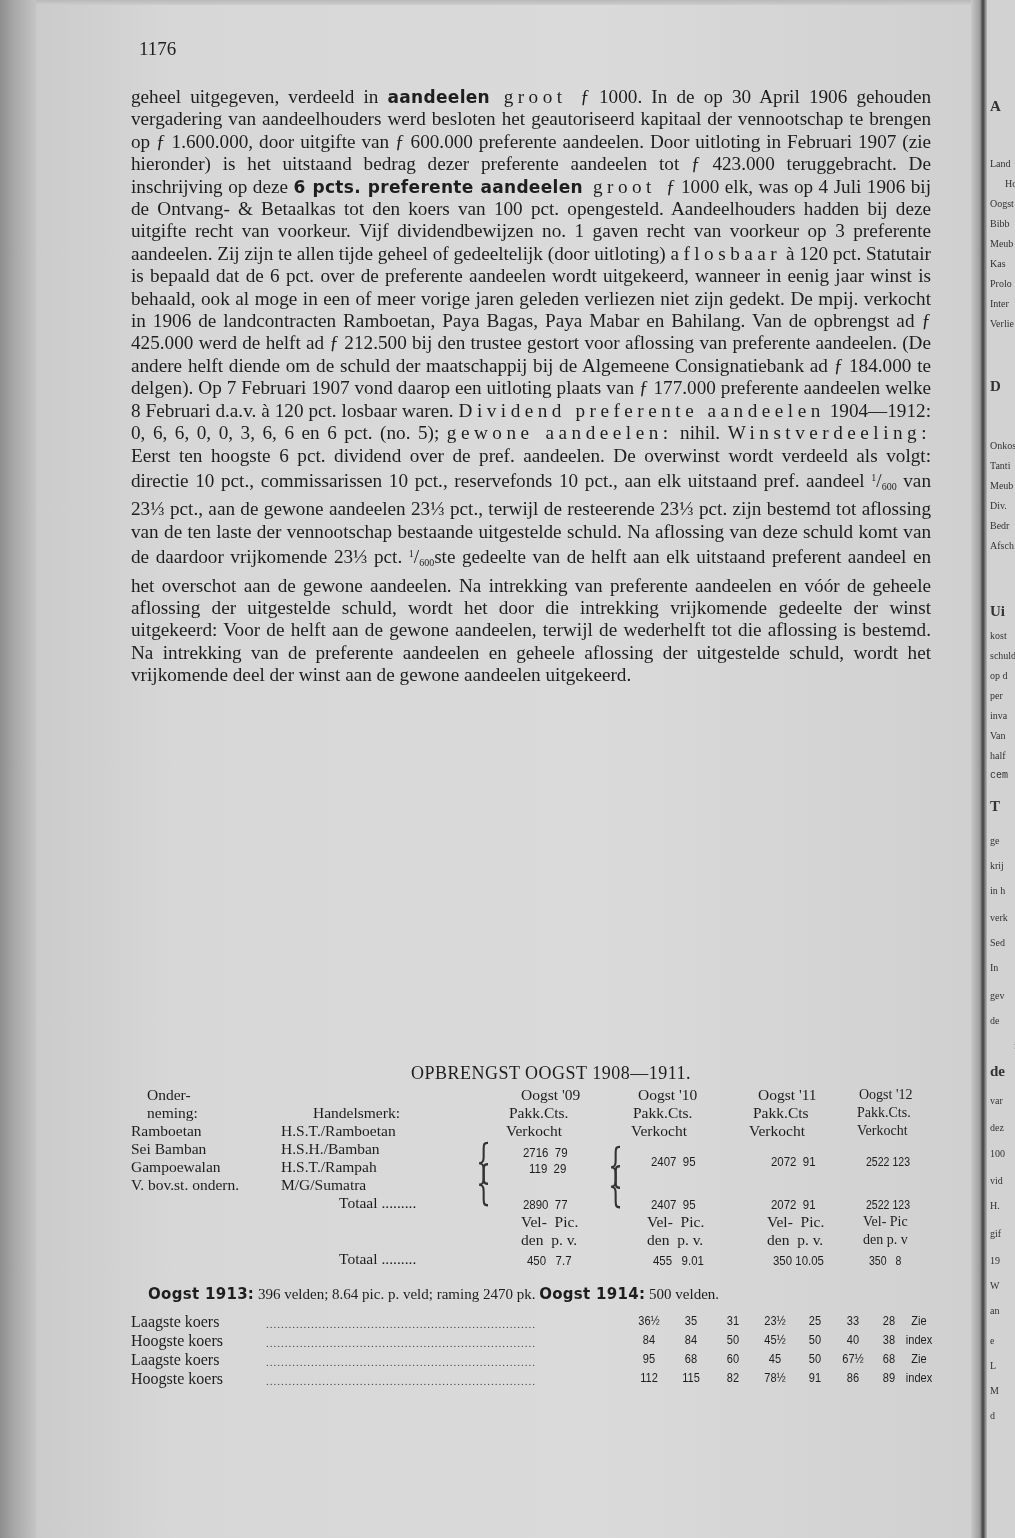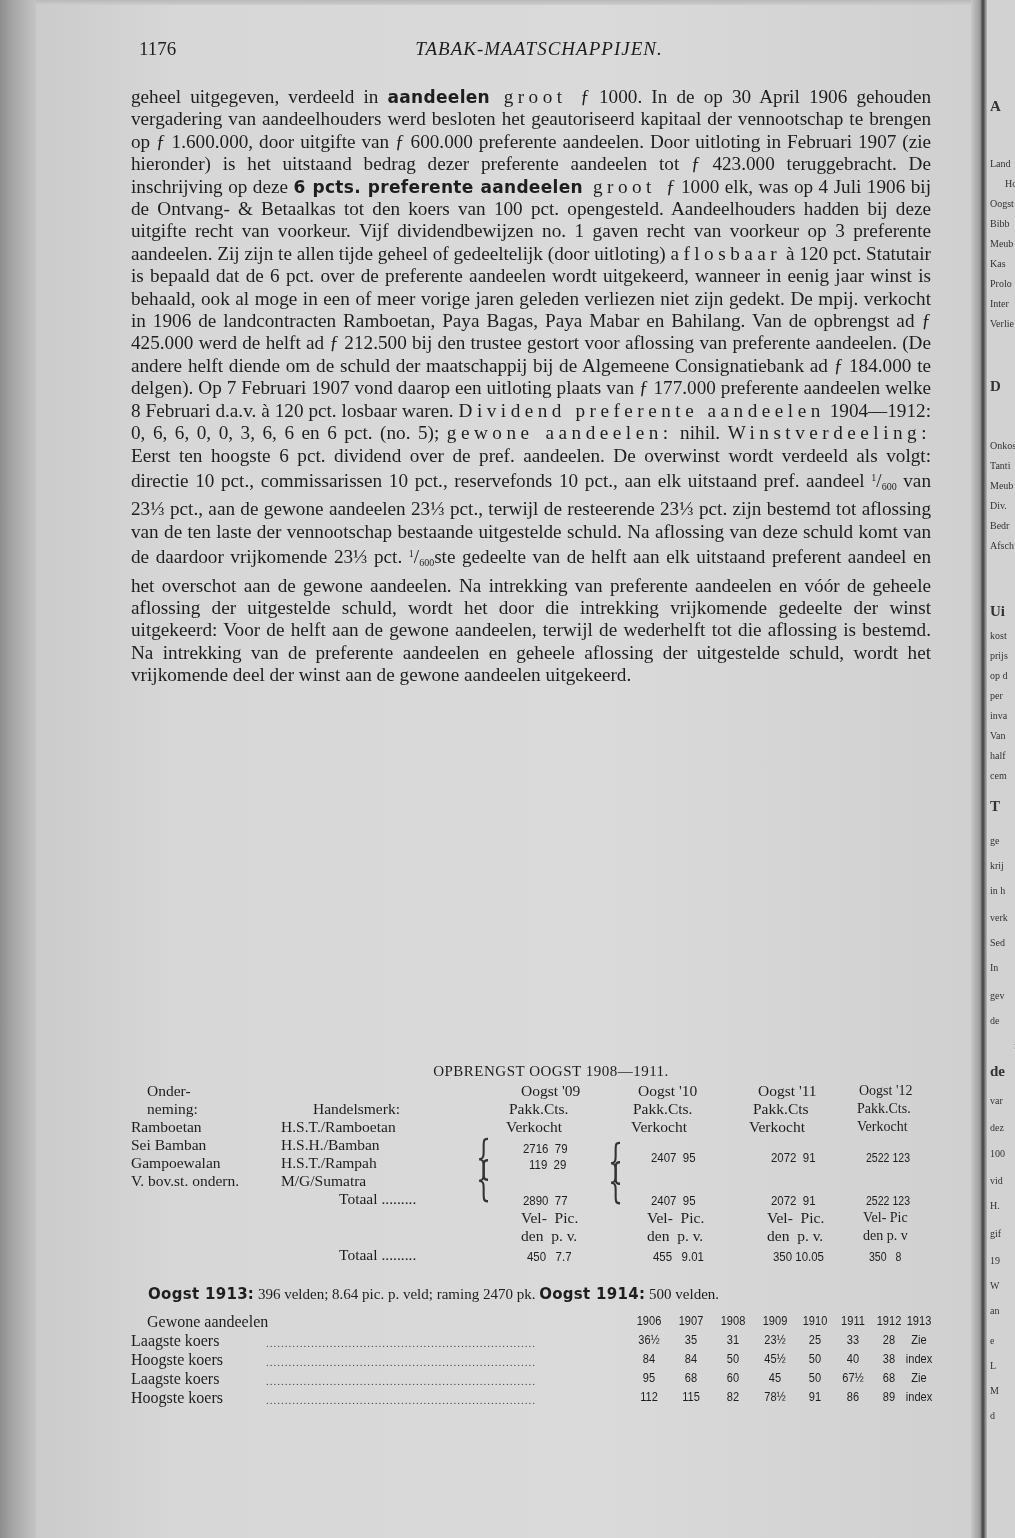--- a/index.html
+++ b/index.html
@@ -47,21 +47,21 @@
     position: absolute; left: 131px; top: 86px; width: 800px;
     font-size: 19.2px; line-height: 22.4px; text-align: justify;
   }
   .body-text p { margin: 0; }
   .bold-sans { font-family: "DejaVu Sans", sans-serif; font-weight: bold; font-size: 17px; letter-spacing: 0.3px; }
   .spaced { letter-spacing: 4.5px; margin-top: 48px; }
   .frac sup { font-size: 10px; vertical-align: 6px; }
   .frac sub { font-size: 10px; vertical-align: -3px; }
 
   .harvest { position: absolute; left: 131px; top: 1063px; width: 800px; font-size: 15.5px; }
-  .harvest .caption { text-align: center; font-size: 15px; letter-spacing: 0.5px; margin-left: 40px; }
+  .harvest .caption { text-align: center; font-size: 18px; letter-spacing: 0.5px; margin-left: 40px; }
   .h-grid { position: relative; height: 225px; margin-top: 2px; }
   .cell { position: absolute; white-space: nowrap; line-height: 18px; }
   .num { font-family: "Liberation Sans Narrow", "Liberation Sans", sans-serif; font-size: 13px; transform: scaleX(0.88); transform-origin: left; }
   .brace { position: absolute; font-size: 46px; line-height: 46px; color: #333; font-family: "DejaVu Serif", serif; transform: scaleX(0.5); }
 
   .oogst-line { position: absolute; left: 148px; top: 1285px; width: 780px; font-size: 15px; white-space: nowrap; }
   .oogst-line .bold-sans { font-size: 15px; }
 
   .koers { position: absolute; left: 131px; top: 1313px; width: 800px; font-size: 16px; }
   .krow { position: relative; height: 19px; }
@@ -89,27 +89,27 @@
     <span class="frag" style="top: 318px;">Verlie</span>
     <span class="frag big" style="top: 380px;">D</span>
     <span class="frag" style="top: 440px;">Onkos</span>
     <span class="frag" style="top: 460px;">Tanti</span>
     <span class="frag" style="top: 480px;">Meub</span>
     <span class="frag" style="top: 500px;">Div.</span>
     <span class="frag" style="top: 520px;">Bedr</span>
     <span class="frag" style="top: 540px;">Afsch</span>
     <span class="frag big" style="top: 605px;">Ui</span>
     <span class="frag" style="top: 630px;">kost</span>
-    <span class="frag" style="top: 650px;">prijs</span>
+    <span class="frag" style="top: 650px;">schuld</span>
     <span class="frag" style="top: 670px;">op d</span>
     <span class="frag" style="top: 690px;">per</span>
     <span class="frag" style="top: 710px;">inva</span>
     <span class="frag" style="top: 730px;">Van</span>
     <span class="frag" style="top: 750px;">half</span>
-    <span class="frag" style="top: 770px;">cem</span>
+    <span class="frag" style="top: 770px; font-family: Liberation Mono, monospace;">cem</span>
     <span class="frag big" style="top: 800px;">T</span>
     <span class="frag" style="top: 835px;">ge</span>
     <span class="frag" style="top: 860px;">krij</span>
     <span class="frag" style="top: 885px;">in h</span>
     <span class="frag" style="top: 912px;">verk</span>
     <span class="frag" style="top: 937px;">Sed</span>
     <span class="frag" style="top: 962px;">In</span>
     <span class="frag" style="top: 990px;">gev</span>
     <span class="frag" style="top: 1015px;">de</span>
     <span class="frag" style="top: 1040px; margin-left: 24px;">inv</span>
@@ -124,21 +124,20 @@
     <span class="frag" style="top: 1280px;">W</span>
     <span class="frag" style="top: 1305px;">an</span>
     <span class="frag" style="top: 1335px;">e</span>
     <span class="frag" style="top: 1360px;">L</span>
     <span class="frag" style="top: 1385px;">M</span>
     <span class="frag" style="top: 1410px;">d</span>
   </div>
 
 <div class="running-head">
   <span class="pageno">1176</span>
-  <span class="title">TABAK-MAATSCHAPPIJEN.</span>
 </div>
 
 <div class="body-text">
   <p>
     <span>geheel uitgegeven, verdeeld in </span><span class="bold-sans">aandeelen</span><span class="spaced"> groot </span><span>ƒ 1000. In de op 30 April 1906 gehouden vergadering van aandeelhouders werd besloten het geautoriseerd kapitaal der vennootschap te brengen op ƒ 1.600.000, door uitgifte van ƒ 600.000 preferente aandeelen. Door uitloting in Februari 1907 (zie hieronder) is het uitstaand bedrag dezer preferente aandeelen tot ƒ 423.000 teruggebracht. De inschrijving op deze </span><span class="bold-sans">6 pcts. preferente aandeelen</span><span class="spaced"> groot </span><span>ƒ 1000 elk, was op 4 Juli 1906 bij de Ontvang- &amp; Betaalkas tot den koers van 100 pct. opengesteld. Aandeelhouders hadden bij deze uitgifte recht van voorkeur. Vijf dividendbewijzen no. 1 gaven recht van voorkeur op 3 preferente aandeelen. Zij zijn te allen tijde geheel of gedeeltelijk (door uitloting) </span><span class="spaced">aflosbaar</span><span> à 120 pct. Statutair is bepaald dat de 6 pct. over de preferente aandeelen wordt uitgekeerd, wanneer in eenig jaar winst is behaald, ook al moge in een of meer vorige jaren geleden verliezen niet zijn gedekt. De mpij. verkocht in 1906 de landcontracten Ramboetan, Paya Bagas, Paya Mabar en Bahilang. Van de opbrengst ad ƒ 425.000 werd de helft ad ƒ 212.500 bij den trustee gestort voor aflossing van preferente aandeelen. (De andere helft diende om de schuld der maatschappij bij de Algemeene Consignatiebank ad ƒ 184.000 te delgen). Op 7 Februari 1907 vond daarop een uitloting plaats van ƒ 177.000 preferente aandeelen welke 8 Februari d.a.v. à 120 pct. losbaar waren. </span><span class="spaced">Dividend preferente aandeelen</span><span> 1904—1912: 0, 6, 6, 0, 0, 3, 6, 6 en 6 pct. (no. 5); </span><span class="spaced">gewone aandeelen:</span><span> nihil. </span><span class="spaced">Winstverdeeling:</span><span> Eerst ten hoogste 6 pct. dividend over de pref. aandeelen. De overwinst wordt verdeeld als volgt: directie 10 pct., commissarissen 10 pct., reservefonds 10 pct., aan elk uitstaand pref. aandeel </span><span class="frac"><sup>1</sup>/<sub>600</sub></span><span> van 23⅓ pct., aan de gewone aandeelen 23⅓ pct., terwijl de resteerende 23⅓ pct. zijn bestemd tot aflossing van de ten laste der vennootschap bestaande uitgestelde schuld. Na aflossing van deze schuld komt van de daardoor vrijkomende 23⅓ pct. </span><span class="frac"><sup>1</sup>/<sub>600</sub></span><span>ste gedeelte van de helft aan elk uitstaand preferent aandeel en het overschot aan de gewone aandeelen. Na intrekking van preferente aandeelen en vóór de geheele aflossing der uitgestelde schuld, wordt het door die intrekking vrijkomende gedeelte der winst uitgekeerd: Voor de helft aan de gewone aandeelen, terwijl de wederhelft tot die aflossing is bestemd. Na intrekking van de preferente aandeelen en geheele aflossing der uitgestelde schuld, wordt het vrijkomende deel der winst aan de gewone aandeelen uitgekeerd.</span>
   </p>
 </div>
 
 <div class="harvest">
   <div class="caption">OPBRENGST OOGST 1908—1911.</div>
@@ -207,31 +206,20 @@
     <div class="cell num" style="left:738px;top:166px;white-space:pre;font-size:12px">350   8</div>
   </div>
 </div>
 
 <div class="oogst-line">
   <span class="bold-sans">Oogst 1913:</span><span> 396 velden; 8.64 pic. p. veld; raming 2470 pk. </span><span class="bold-sans">Oogst 1914:</span><span> 500 velden.</span>
 </div>
 
 <div class="koers">
   <div class="krow">
-    <span class="klabel" style="left:16px">Gewone aandeelen</span>
-    <span class="kval" style="left:498px">1906</span>
-    <span class="kval" style="left:540px">1907</span>
-    <span class="kval" style="left:582px">1908</span>
-    <span class="kval" style="left:624px">1909</span>
-    <span class="kval" style="left:664px">1910</span>
-    <span class="kval" style="left:702px">1911</span>
-    <span class="kval" style="left:738px">1912</span>
-    <span class="kval" style="left:768px">1913</span>
-  </div>
-  <div class="krow">
     <span class="klabel">Laagste koers</span>
     <span class="kdots">........................................................................</span>
     <span class="kval" style="left:498px">36½</span>
     <span class="kval" style="left:540px">35</span>
     <span class="kval" style="left:582px">31</span>
     <span class="kval" style="left:624px">23½</span>
     <span class="kval" style="left:664px">25</span>
     <span class="kval" style="left:702px">33</span>
     <span class="kval" style="left:738px">28</span>
     <span class="kval" style="left:768px">Zie</span>

